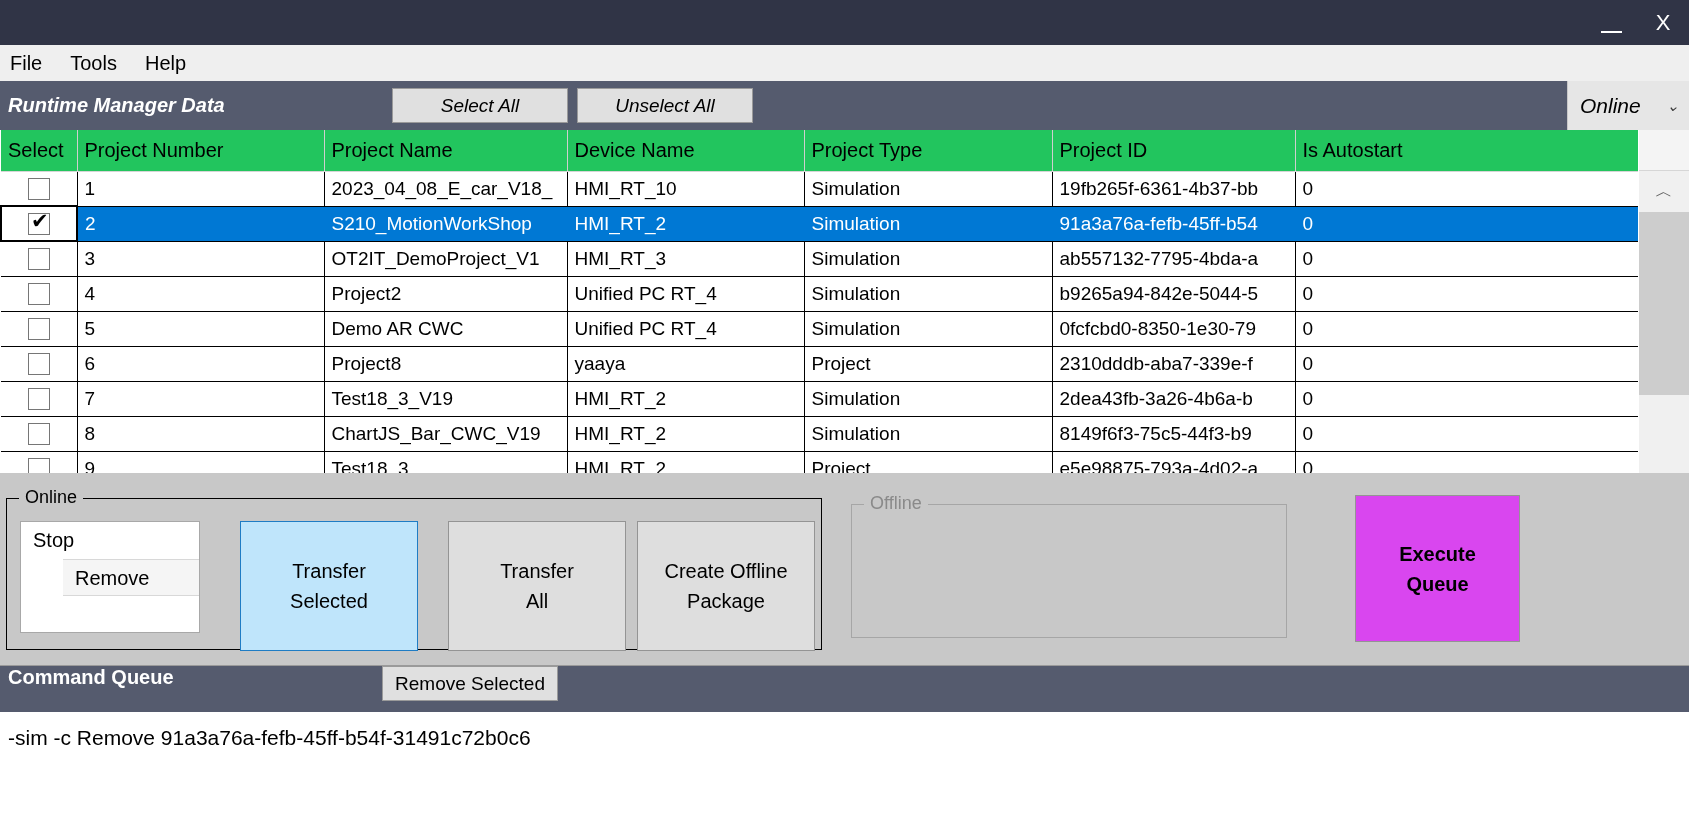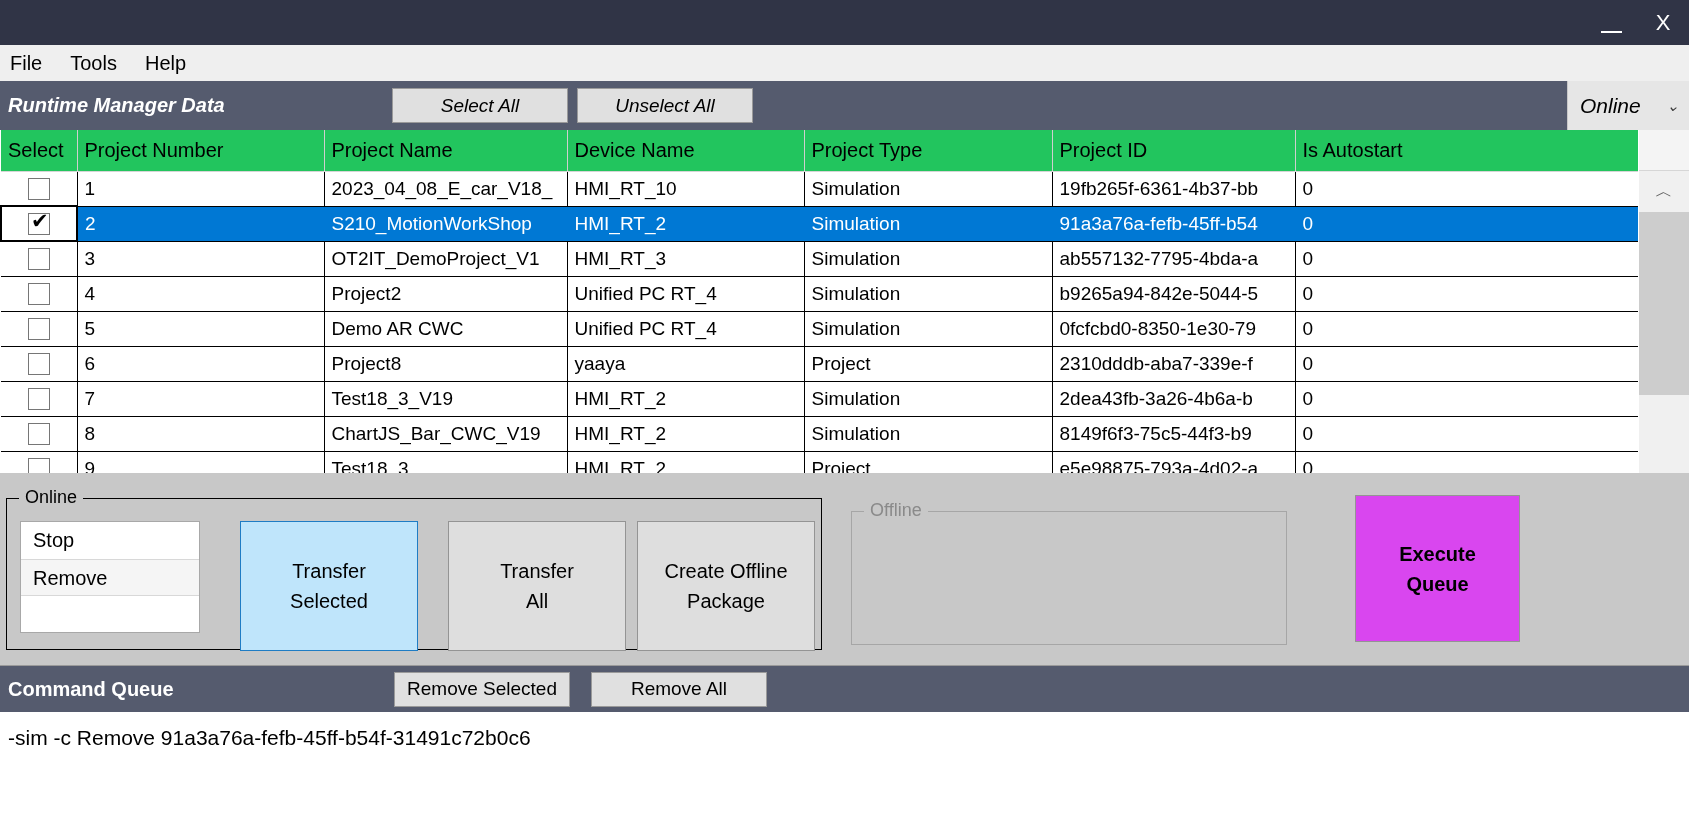--- a/index.html
+++ b/index.html
@@ -260,21 +260,21 @@
     color: #000000;
   }
   .group-legend.dim { color: #8a8a8a; }
 
   #group-online {
     left: 6px; top: 25px;
     width: 816px; height: 152px;
     border: 1px solid #000000;
   }
   #group-offline {
-    left: 851px; top: 38px;
+    left: 851px; top: 31px;
     width: 436px; height: 134px;
     border: 1px solid #a6a6a6;
   }
 
   .listbox {
     position: absolute;
     left: 13px; top: 22px;
     width: 180px; height: 112px;
     background: #ffffff;
     border: 1px solid #a8a8a8;
@@ -285,20 +285,21 @@
     color: #000000;
     height: 37px;
     line-height: 37px;
     padding-left: 12px;
     cursor: default;
   }
   .lb-item.hover {
     background: #f5f5f5;
     border-top: 1px solid #d8d8d8;
     border-bottom: 1px solid #d8d8d8;
+    margin-left: 42px;
   }
 
   .big-btn {
     position: absolute;
     border: 1px solid #949494;
     background: #dedede;
     display: flex;
     flex-direction: column;
     align-items: center;
     justify-content: center;
@@ -323,23 +324,22 @@
     border: 1px solid #949494;
     font-weight: bold;
   }
 
   
   .cq-bar {
     flex: 0 0 46px;
     height: 46px;
     background: #555b6e;
     display: flex;
-    align-items: center;
-    position: relative;
-    gap: 12px;
+    align-items: flex-start;
+    position: relative;
   }
   .cq-title {
     color: #ffffff;
     font-size: 20px;
     font-weight: bold;
     padding-left: 8px;
     width: 382px;
     white-space: nowrap;
   }
   .cq-btn-rs { width: 176px; }
@@ -530,20 +530,19 @@
 
     <div class="big-btn" id="btn-execute-queue">
       <span>Execute</span>
       <span>Queue</span>
     </div>
   </div>
 
   <div class="cq-bar">
     <div class="cq-title">Command Queue</div>
     <div class="bar-btn cq-btn-rs">Remove Selected</div>
-    <div class="bar-btn cq-btn-ra">Remove All</div>
   </div>
 
   <div class="cq-list">
     <div class="cq-line">-sim -c Remove 91a3a76a-fefb-45ff-b54f-31491c72b0c6</div>
   </div>
 
 </div>
 
 </body></html>

